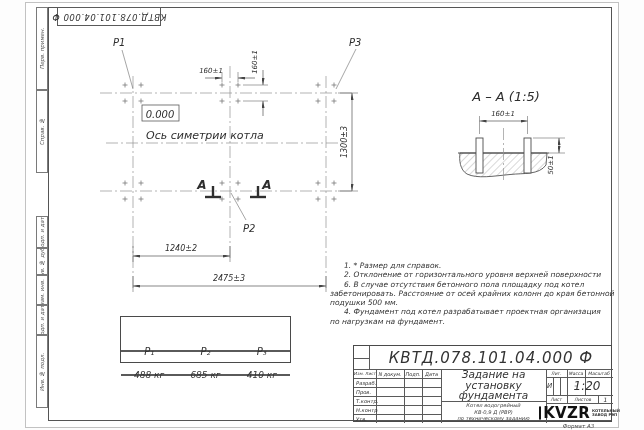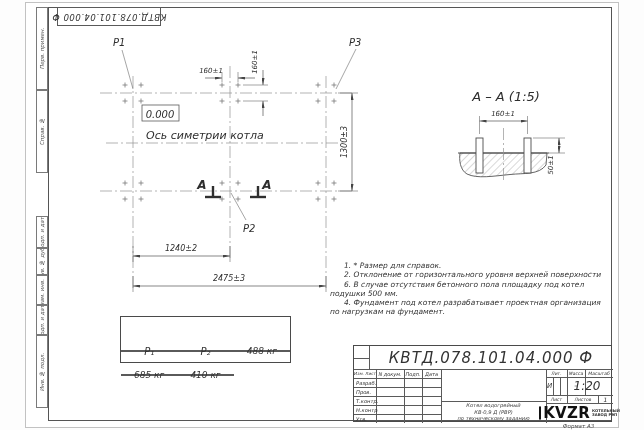--- a/index.html
+++ b/index.html
@@ -223,28 +223,30 @@
       <line class="thin" x1="549" y1="153" x2="565" y2="153"></line>
       <line class="diml" x1="559" y1="138" x2="559" y2="153" marker-start="url(#ar)" marker-end="url(#ar)"></line>
       <text class="t7" text-anchor="middle" transform="translate(553,165) rotate(-90)">50±1</text>
     </g>
   </svg>
 
   <div class="abs notes">
     <div class="note-line ind">1. * Размер для справок.</div>
     <div class="note-line ind">2. Отклонение от горизонтального уровня верхней поверхности</div>
     <div class="note-line ind">6. В случае отсутствия бетонного пола площадку под котел</div>
+    <div class="note-line">забетонировать. Расстояние от осей крайних колонн до края бетонной</div>
     <div class="note-line">подушки 500 мм.</div>
     <div class="note-line ind">4. Фундамент под котел разрабатывает проектная организация</div>
     <div class="note-line">по нагрузкам на фундамент.</div>
   </div>
 
   <div class="abs ltable">
     <div class="cell hd">P₁</div>
     <div class="cell hd">P₂</div>
+    <div class="cell hd">P₃</div>
     <div class="cell vl">488 кг</div>
     <div class="cell vl">685 кг</div>
     <div class="cell vl">410 кг</div>
   </div>
 
   <div class="abs tb">
 
     <div class="hline" style="left:0;top:23px;width:259px;height:1px"></div>
     <div class="hline" style="left:0;top:11.5px;width:15px;height:1px"></div>
     <div class="hline" style="left:0;top:32px;width:87px;height:1px"></div>
@@ -274,20 +276,25 @@
     <div class="txt" style="left:22px;top:23px;width:28px;height:9px;font-size:5px">N докум.</div>
     <div class="txt" style="left:50px;top:23px;width:18px;height:9px;font-size:5px">Подп.</div>
     <div class="txt" style="left:68px;top:23px;width:19px;height:9px;font-size:5px">Дата</div>
 
     <div class="txt lbl" style="left:0;top:32px;width:22px;height:9px;font-size:5.2px">Разраб.</div>
     <div class="txt lbl" style="left:0;top:41px;width:22px;height:9px;font-size:5.2px">Пров.</div>
     <div class="txt lbl" style="left:0;top:50px;width:22px;height:9px;font-size:5.2px">Т.контр.</div>
     <div class="txt lbl" style="left:0;top:59px;width:22px;height:9px;font-size:5.2px">Н.контр.</div>
     <div class="txt lbl" style="left:0;top:68px;width:22px;height:9px;font-size:5.2px">Утв.</div>
 
+    <div class="doc-title">
+      <div>Задание на</div>
+      <div>установку</div>
+      <div>фундамента</div>
+    </div>
 
     <div class="product">
       <div>Котел водогрейный</div>
       <div>КВ-0,9 Д (РВР)</div>
       <div>по техническому заданию</div>
     </div>
 
     <div class="txt" style="left:192px;top:23px;width:21px;height:8px;font-size:4.5px">Лит.</div>
     <div class="txt" style="left:213px;top:23px;width:18px;height:8px;font-size:4.5px">Масса</div>
     <div class="txt" style="left:231px;top:23px;width:28px;height:8px;font-size:4.5px">Масштаб</div>

